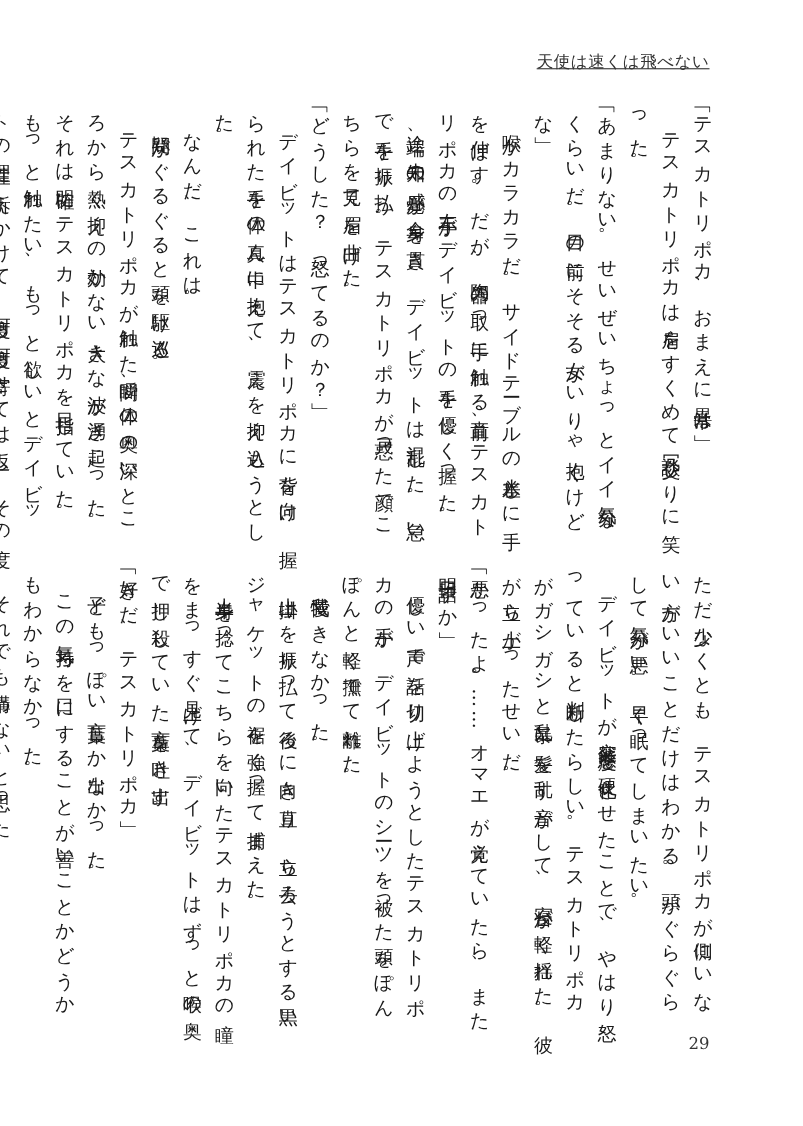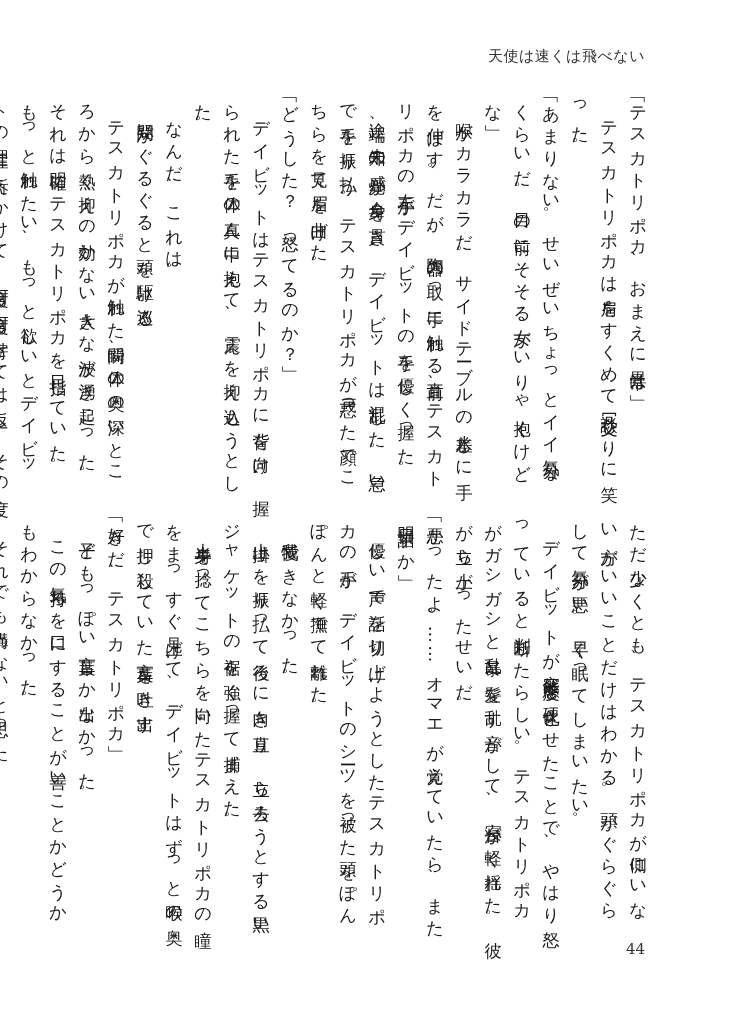--- a/index.html
+++ b/index.html
@@ -4,21 +4,21 @@
 <style>
   html, body { margin: 0; padding: 0; }
   body {
     width: 730px; height: 1024px; background: #ffffff;
     position: relative; overflow: hidden;
     font-family: "DejaVu Serif", "Liberation Serif", serif;
     color: #1a1a1a;
   }
   .header-title {
     position: absolute; top: 47px; right: 85px;
-    font-size: 15px; letter-spacing: 0.5px; color: #333;
+    font-size: 15px; letter-spacing: 0.5px; color: #333; text-decoration: underline;
   }
   .text-block {
     position: absolute;
     writing-mode: vertical-rl;
     font-size: 17.2px;
     line-height: 29px;
     letter-spacing: 2.5px;
     right: 78px;
     width: 530px;
   }
@@ -57,13 +57,13 @@
   <p class="indent">優しい声で話を切り上げようとしたテスカトリポカの手が、デイビットのシーツを被った頭をぽんぽんと軽く撫でて離れた。</p>
   <p class="indent">我慢できなかった。</p>
   <p class="indent">上掛けを振り払って後ろに向き直り、立ち去ろうとする黒いジャケットの裾を強く握って捕まえた。</p>
   <p class="indent">上半身を捻ってこちらを向いたテスカトリポカの瞳をまっすぐ見上げて、デイビットはずっと喉の奥で押し殺していた言葉を吐き出す。</p>
   <p>「好きだ、テスカトリポカ」</p>
   <p class="indent">子どもっぽい言葉しか出なかった。</p>
   <p class="indent">この気持ちを口にすることが善いことかどうかもわからなかった。</p>
   <p class="indent">それでも構わないと思った。</p>
 </div>
 
-<div class="page-number">44</div>
+<div class="page-number">29</div>
 
 </body></html>

